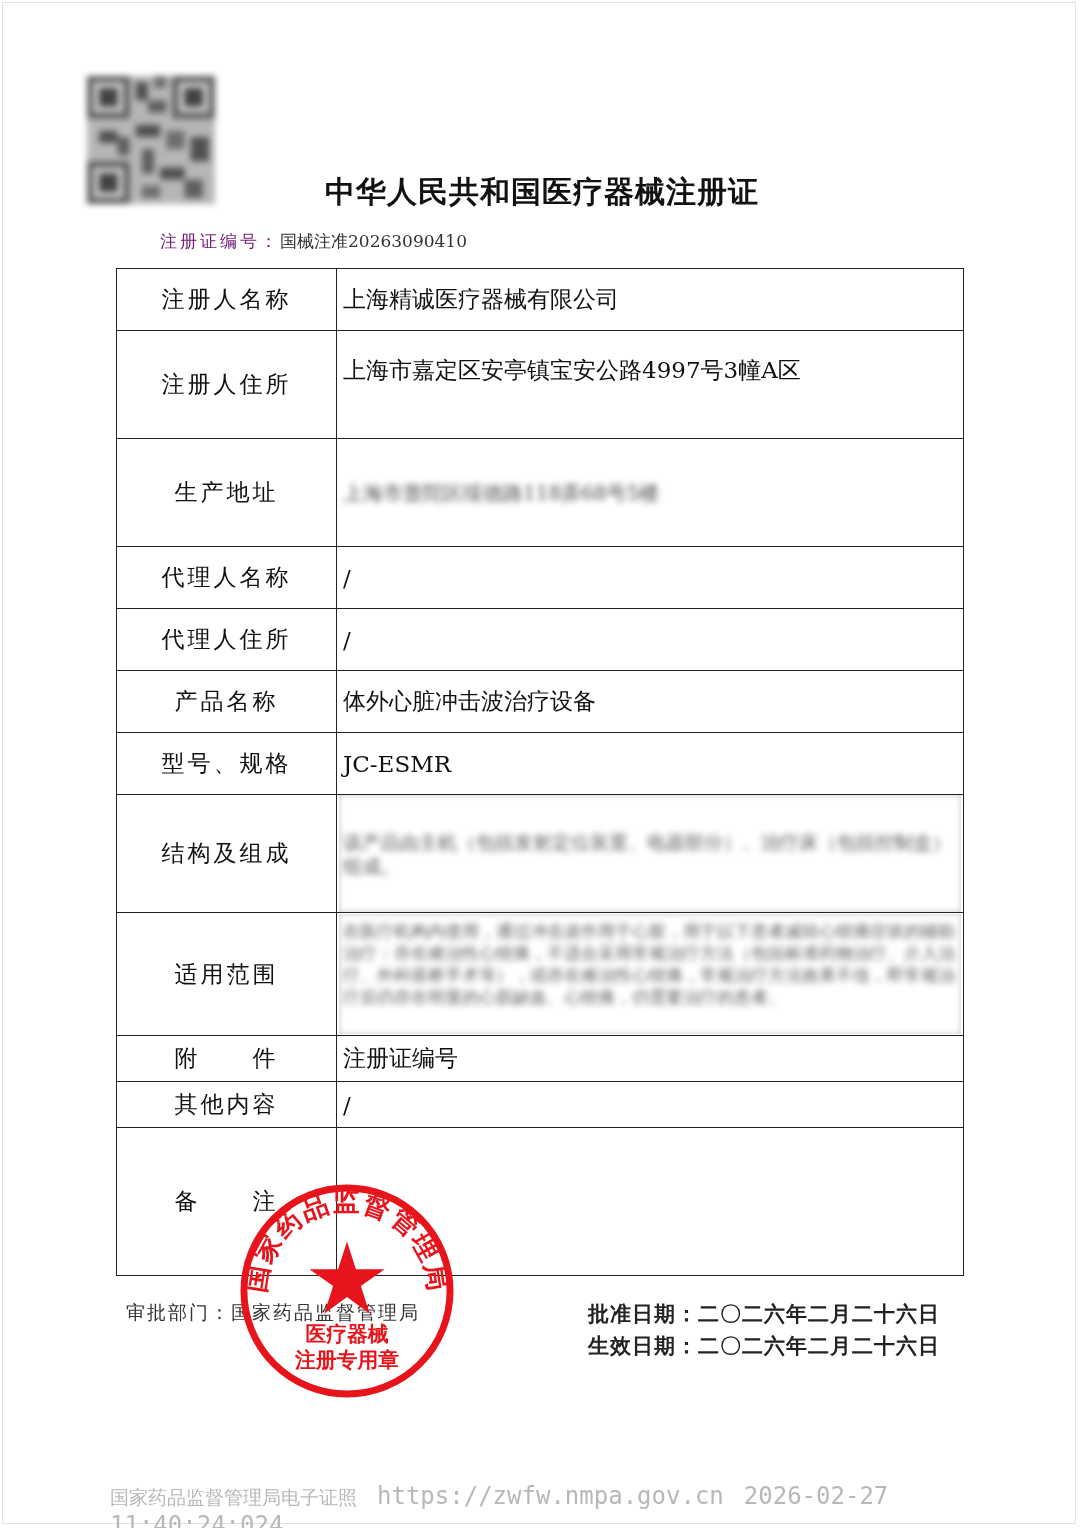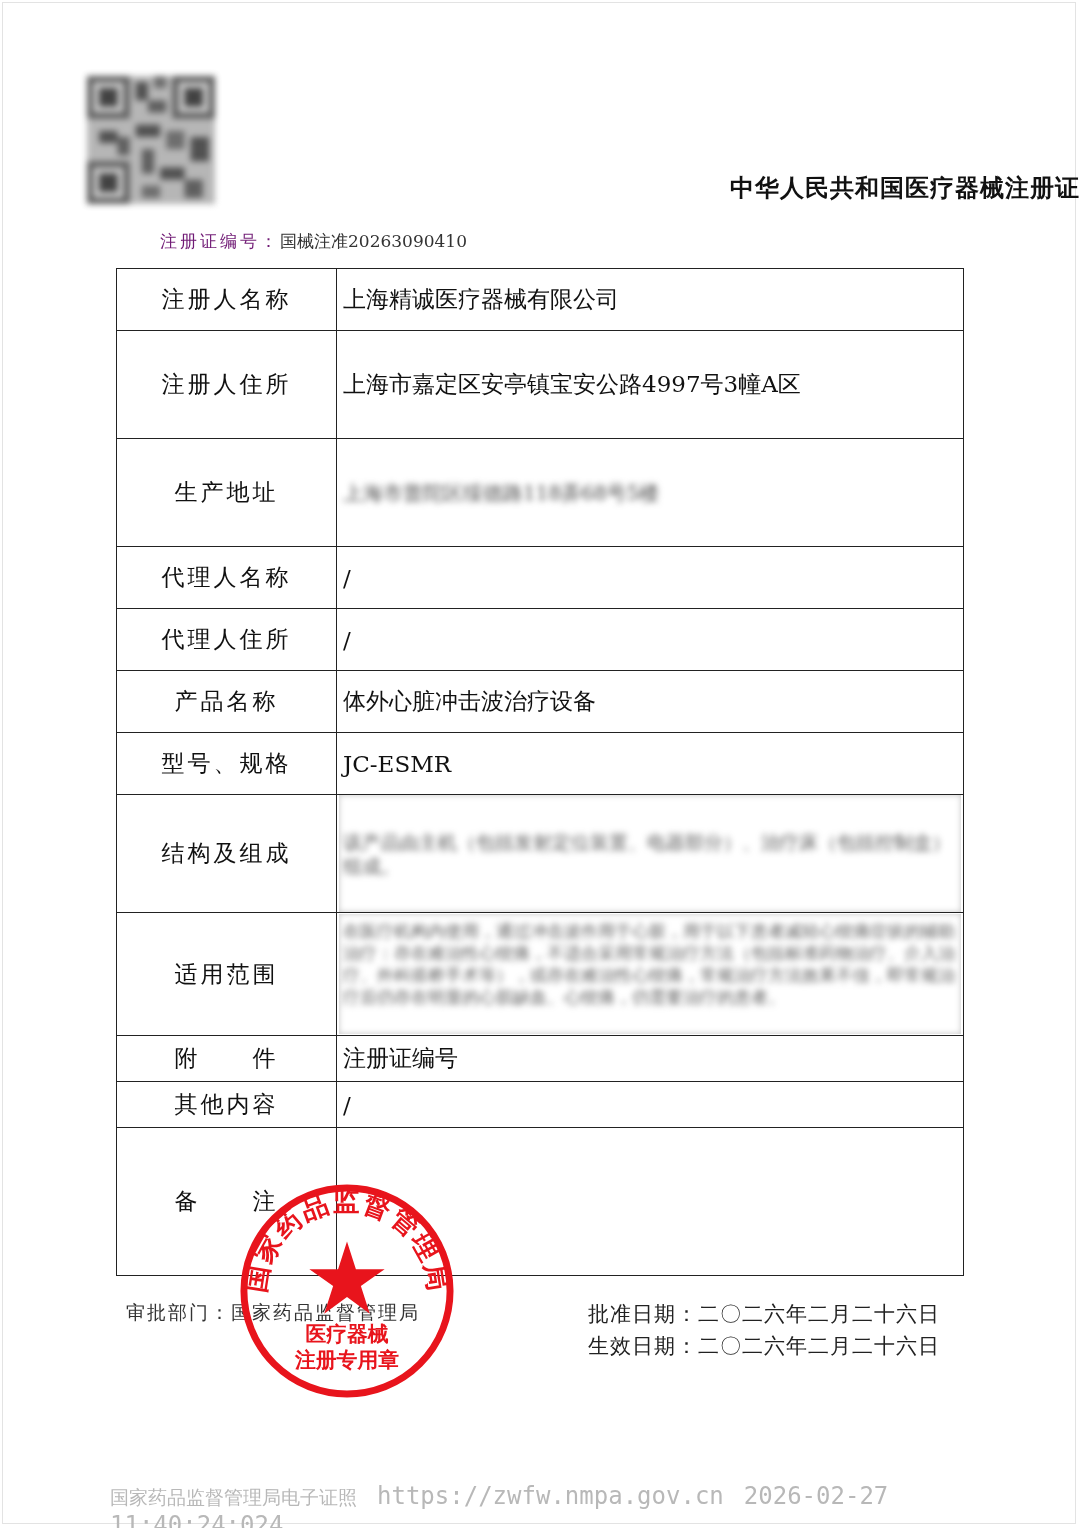--- a/index.html
+++ b/index.html
@@ -10,23 +10,23 @@
   .page-border {
     position: absolute; left: 2px; top: 2px; width: 1074px; height: 1522px;
     border: 1px solid #e3e3e3; box-sizing: border-box; pointer-events: none;
   }
   .qr {
     position: absolute; left: 84px; top: 76px; width: 134px; height: 128px;
     filter: blur(3px); opacity: 0.85;
   }
   .qr svg { width: 100%; height: 100%; display: block; }
   .title {
-    position: absolute; left: 0; width: 1080px; top: 172px; text-align: right;
+    position: absolute; left: 0; width: 1080px; top: 172px; text-align: center;
     font-family: Liberation Sans, sans-serif; font-weight: bold;
-    font-size: 24px; letter-spacing: 1px; color: #111; padding-left: 4px; box-sizing: border-box;
+    font-size: 30px; letter-spacing: 1px; color: #111; padding-left: 4px; box-sizing: border-box;
   }
   .regno {
     position: absolute; left: 160px; top: 230px; font-size: 17px; color: #333;
   }
   .regno .lbl { letter-spacing: 3px; color: #701a75; }
   table.cert {
     position: absolute; left: 116px; top: 268px; width: 848px;
     border-collapse: collapse; table-layout: fixed;
   }
   table.cert td {
@@ -45,21 +45,21 @@
     margin: 0 2px 0 -4px; padding: 6px 4px; box-shadow: 0 0 6px rgba(0,0,0,0.22) inset;
     font-size: 19px; line-height: 24px; color: #555;
   }
   .blurred-box span { filter: blur(3.4px); display: block; }
   .footer-left {
     position: absolute; left: 126px; top: 1300px; font-size: 19px; color: #333; letter-spacing: 2px;
   }
   .footer-right {
     position: absolute; left: 588px; top: 1298px; font-size: 21px; color: #222; line-height: 32px;
   }
-  .footer-right .row { letter-spacing: 1px; }
+  .footer-right .row { letter-spacing: 1px; font-weight: bold; }
   .stamp {
     position: absolute; left: 238px; top: 1182px; width: 218px; height: 218px;
   }
   .stamp svg { width: 100%; height: 100%; }
   .watermark {
     position: absolute; left: 110px; top: 1482px; font-size: 19px; color: #b8b8b8;
   }
   .watermark .url, .watermark .ts { font-family: "DejaVu Sans Mono", "Liberation Mono", monospace; font-size: 24px; }
   .watermark span { margin-right: 20px; }
 </style>
@@ -102,21 +102,21 @@
 </div>
 
 <table class="cert">
   <tbody>
       <tr style="height:62px">
     <td class="label">注册人名称</td>
     <td class="value">上海精诚医疗器械有限公司</td>
   </tr>
   <tr style="height:108px">
     <td class="label">注册人住所</td>
-    <td class="value" style="vertical-align:top;padding-top:38px"><span>上海市嘉定区安亭镇宝安公路4997号3幢A区</span></td>
+    <td class="value" style="vertical-align:top;padding-top:24px"><span>上海市嘉定区安亭镇宝安公路4997号3幢A区</span></td>
   </tr>
   <tr style="height:108px">
     <td class="label">生产地址</td>
     <td class="value"><span class="blurred" style="font-size:20px">上海市普陀区绥德路118弄68号5楼</span></td>
   </tr>
   <tr style="height:62px">
     <td class="label">代理人名称</td>
     <td class="value">/</td>
   </tr>
   <tr style="height:62px">

